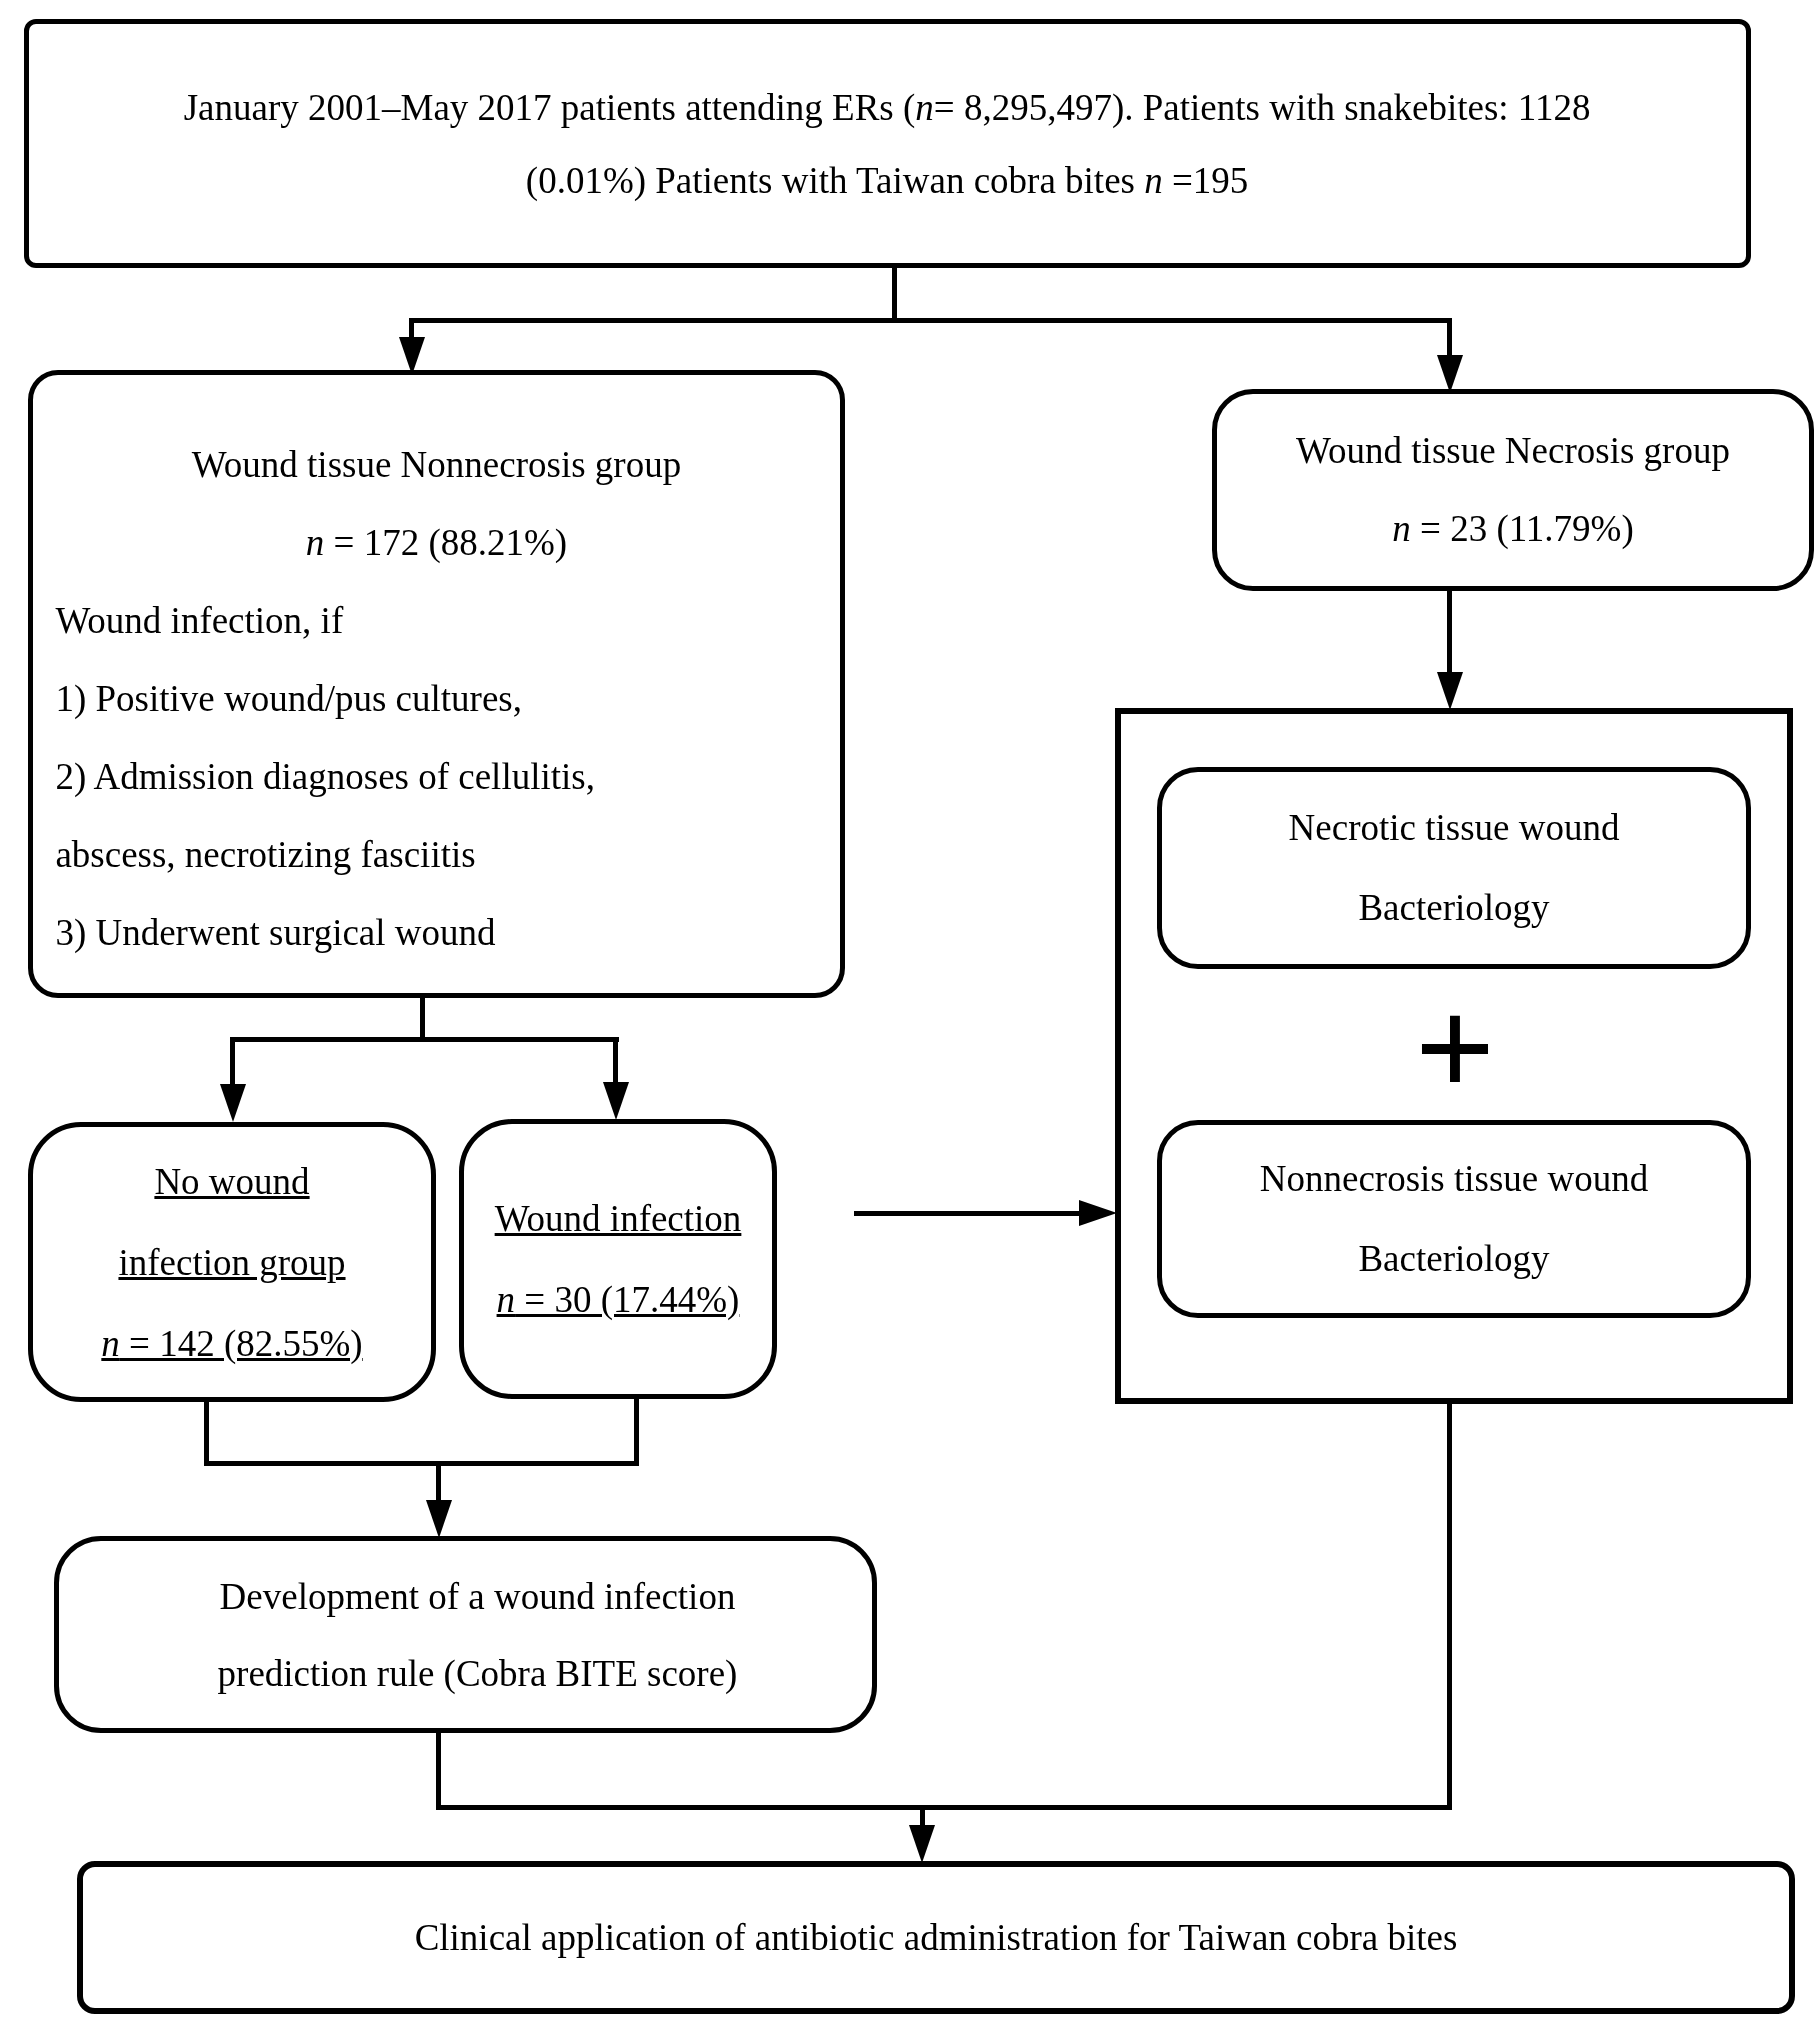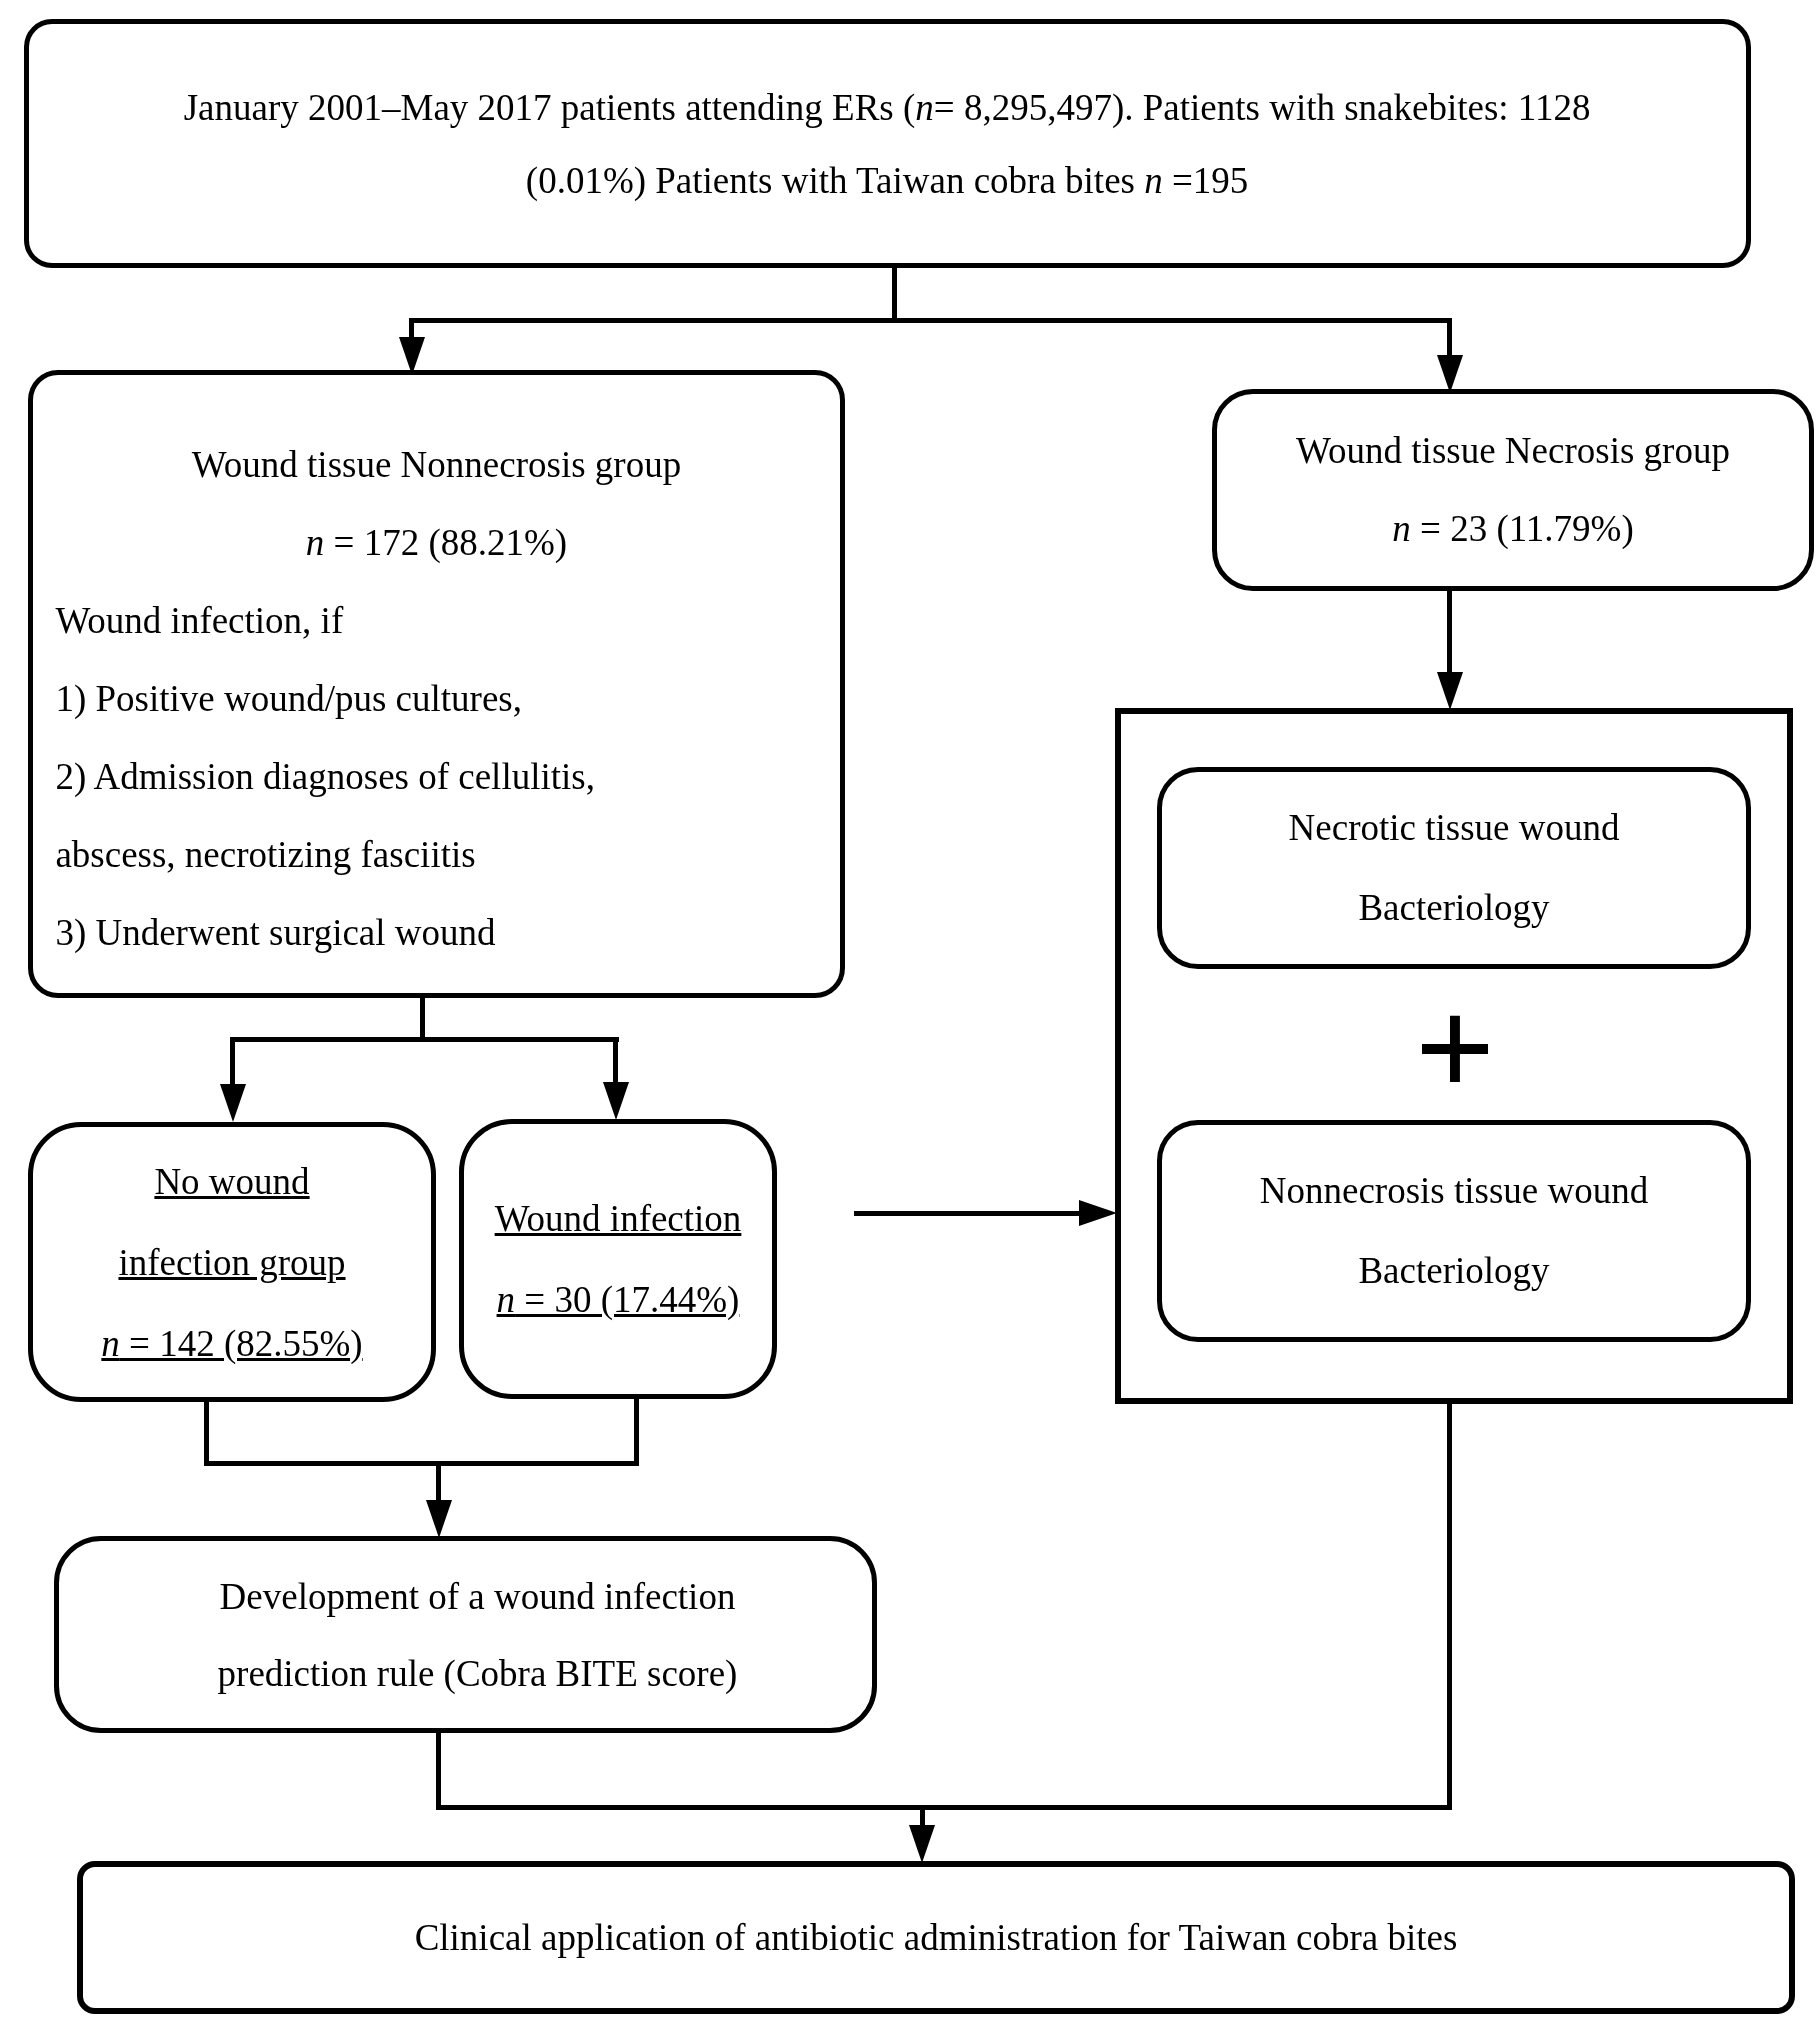--- a/index.html
+++ b/index.html
@@ -57,21 +57,21 @@
     position: absolute;
     display: flex; align-items: center; justify-content: center;
     font-size: 142px; font-weight: bold; line-height: 1;
   }
 </style>
 </head>
 <body>
 
 <div class="canvas">
 
-  <div class="box lh124" style="left:23.6px; top:19px; width:1727px; height:249px; border-radius:28px;">
+  <div class="box lh124" style="left:23.6px; top:19px; width:1727px; height:249px; border-radius:12px;">
     <div class="line"><span>January 2001–May 2017 patients attending ERs (</span><span class="it">n</span><span>= 8,295,497). Patients with snakebites: 1128</span></div>
     <div class="line"><span>(0.01%) Patients with Taiwan cobra bites </span><span class="it">n</span><span> =195</span></div>
   </div>
 
   <div class="vline" style="left:892px; top:268px; width:5.3px; height:55px;"></div>
   <div class="hline" style="left:409px; top:318px; width:1041px; height:5.3px;"></div>
   <div class="vline" style="left:409px; top:318px; width:5.3px; height:21px;"></div>
   <div class="ah-down" style="left:399px; top:337px;"></div>
   <div class="vline" style="left:1447px; top:318px; width:5.3px; height:39px;"></div>
   <div class="ah-down" style="left:1437px; top:355px;"></div>
@@ -96,21 +96,21 @@
 
   <div class="frame" style="left:1115px; top:708px; width:678px; height:696px;"></div>
 
   <div class="box lh135" style="left:1157px; top:767px; width:594px; height:202px; border-radius:41px; border-width:5.9px;">
     <div class="line">Necrotic tissue wound</div>
     <div class="line">Bacteriology</div>
   </div>
 
   <div class="plus" style="left:1384px; top:977px; width:142px; height:142px;">+</div>
 
-  <div class="box lh135" style="left:1157px; top:1120px; width:594px; height:222px; border-radius:41px; border-width:5.9px;">
+  <div class="box lh135" style="left:1157px; top:1120px; width:594px; height:198px; border-radius:41px; border-width:5.9px;">
     <div class="line">Nonnecrosis tissue wound</div>
     <div class="line">Bacteriology</div>
   </div>
 
   <div class="vline" style="left:420px; top:998px; width:5.3px; height:44px;"></div>
   <div class="hline" style="left:230px; top:1037px; width:389px; height:5.3px;"></div>
   <div class="vline" style="left:230px; top:1037px; width:5.3px; height:47px;"></div>
   <div class="ah-down" style="left:220px; top:1084px;"></div>
   <div class="vline" style="left:613px; top:1037px; width:5.3px; height:45px;"></div>
   <div class="ah-down" style="left:603px; top:1082px;"></div>

